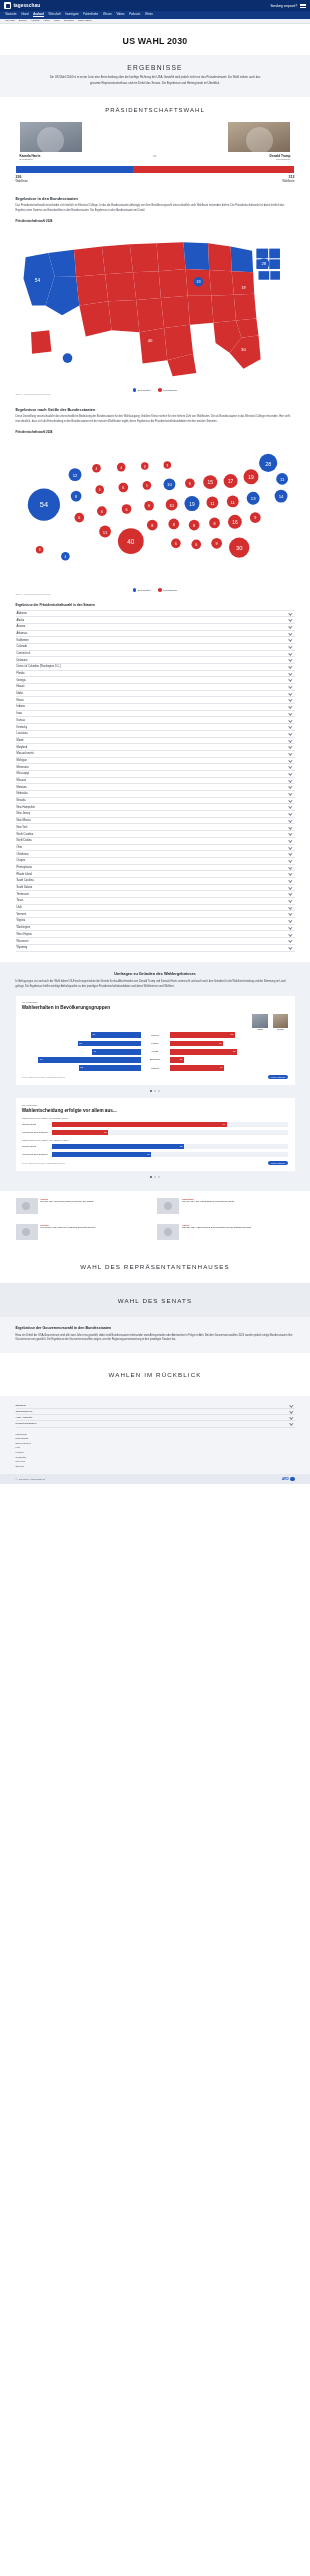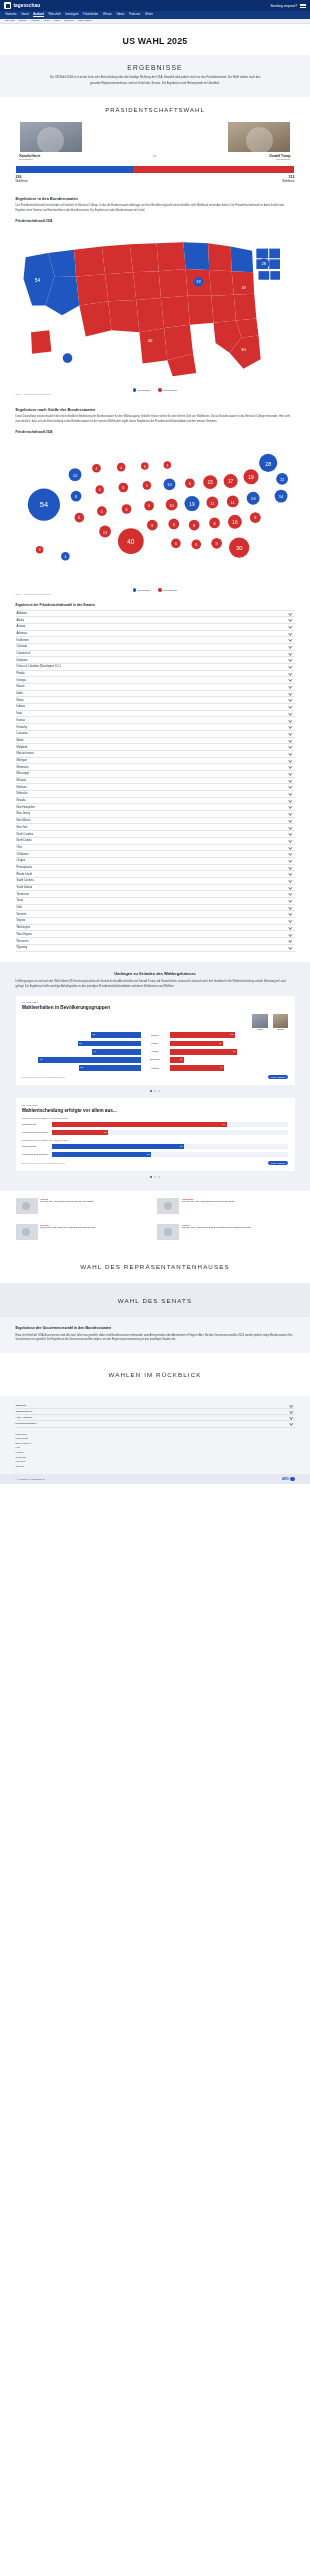--- a/index.html
+++ b/index.html
@@ -408,21 +408,21 @@
 <div class="subnav">
   <a href="#">US-Wahl</a>
   <a href="#">Europa</a>
   <a href="#">Amerika</a>
   <a href="#">Asien</a>
   <a href="#">Afrika</a>
   <a href="#">Ozeanien</a>
   <a href="#">Naher Osten</a>
 </div>
 
-<div class="page-title">US WAHL 2025</div>
+<div class="page-title">US WAHL 2030</div>
 
 <div class="section-band">
   <div class="band-title">ERGEBNISSE</div>
   <div class="band-text">Die US-Wahl 2024 ist in erster Linie eine Entscheidung über die künftige Richtung der USA. Gewählt wird jedoch nicht nur das Präsidentenamt: Zur Wahl stehen auch das gesamte Repräsentantenhaus und ein Drittel des Senats. Die Ergebnisse und Hintergründe im Überblick.</div>
 </div>
 
 <div class="white-sec">
   <div class="sec-heading">PRÄSIDENTSCHAFTSWAHL</div>
 
   <div class="cands">

